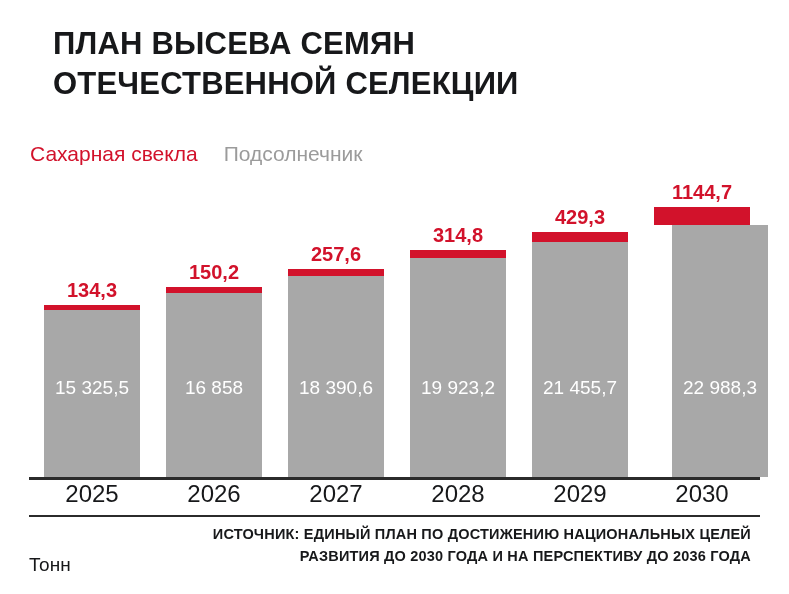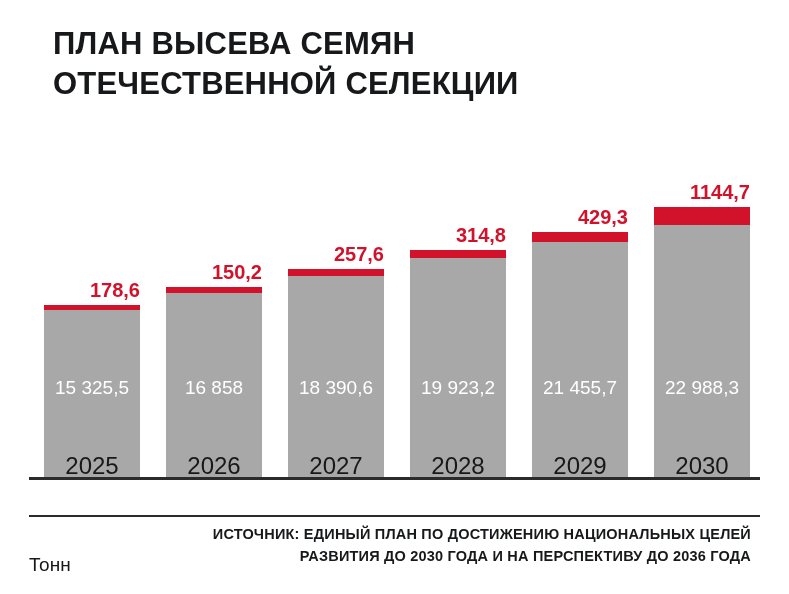--- a/index.html
+++ b/index.html
@@ -78,21 +78,21 @@
     width: 731px;
     height: 3px;
     background: #2b2b2b;
   }
   .bar-group {
     position: absolute;
     bottom: 3px;
     width: 96px;
     display: flex;
     flex-direction: column;
-    align-items: flex-end;
+    align-items: center;
     justify-content: flex-end;
   }
   .value-top {
     font-size: 20px;
     font-weight: bold;
     color: #d2122b;
     margin-bottom: 5px;
     line-height: 1;
     white-space: nowrap;
   }
@@ -114,21 +114,21 @@
     font-size: 19px;
     font-weight: normal;
     color: #ffffff;
     white-space: nowrap;
   }
 
   
   .xlabels {
     position: absolute;
     left: 29px;
-    top: 453px;
+    top: 481px;
     width: 731px;
     height: 22px;
   }
   .xlabel {
     position: absolute;
     top: 0;
     width: 96px;
     text-align: center;
     font-size: 24px;
     color: #17181a;
@@ -168,26 +168,30 @@
 </head>
 <body>
 
 <div class="page">
 
   <div class="title-block">
     <div class="title-line">ПЛАН ВЫСЕВА СЕМЯН</div>
     <div class="title-line">ОТЕЧЕСТВЕННОЙ СЕЛЕКЦИИ</div>
   </div>
 
+  <div class="legend">
+    <div class="legend-item legend-beet">Сахарная свекла</div>
+    <div class="legend-item legend-sun">Подсолнечник</div>
+  </div>
 
   <div class="chart">
     <div class="plot">
 
       <div class="bar-group" style="left:15px;">
-        <div class="value-top">178,6</div>
+        <div class="value-top">134,3</div>
         <div class="bar-red" style="height:5px;"></div>
         <div class="bar-grey" style="height:167px;">
           <span class="value-inside">15 325,5</span>
         </div>
       </div>
 
       <div class="bar-group" style="left:137px;">
         <div class="value-top">150,2</div>
         <div class="bar-red" style="height:6px;"></div>
         <div class="bar-grey" style="height:184px;">

